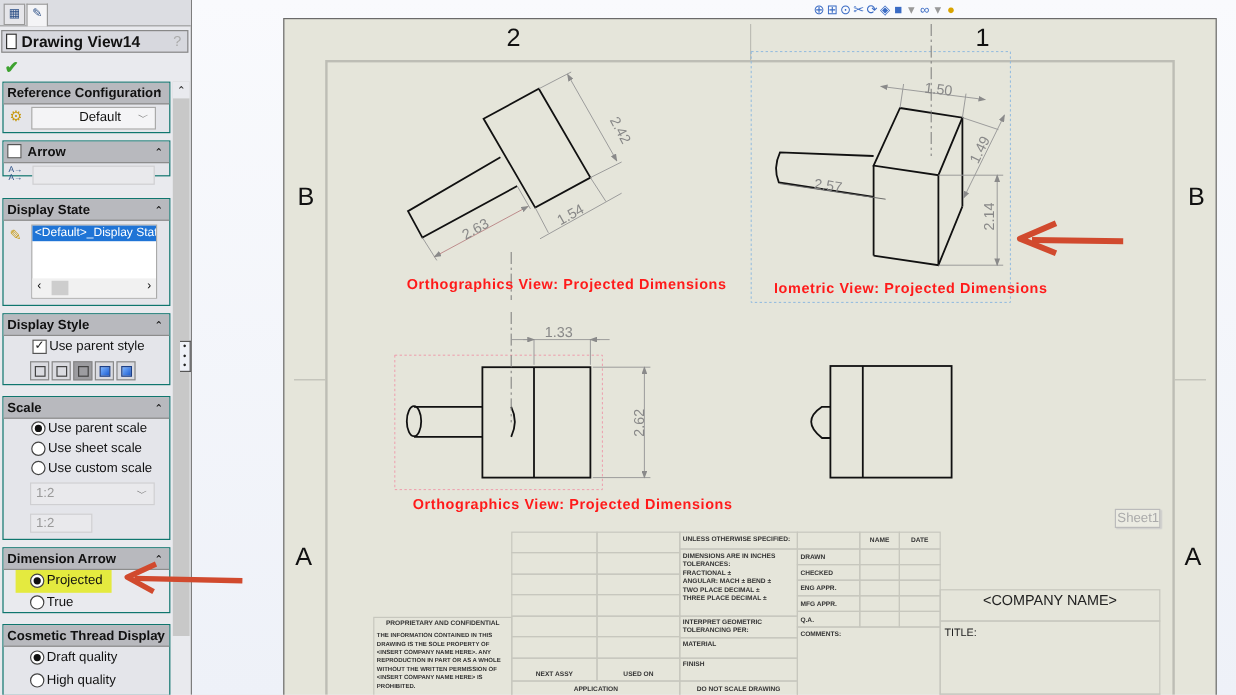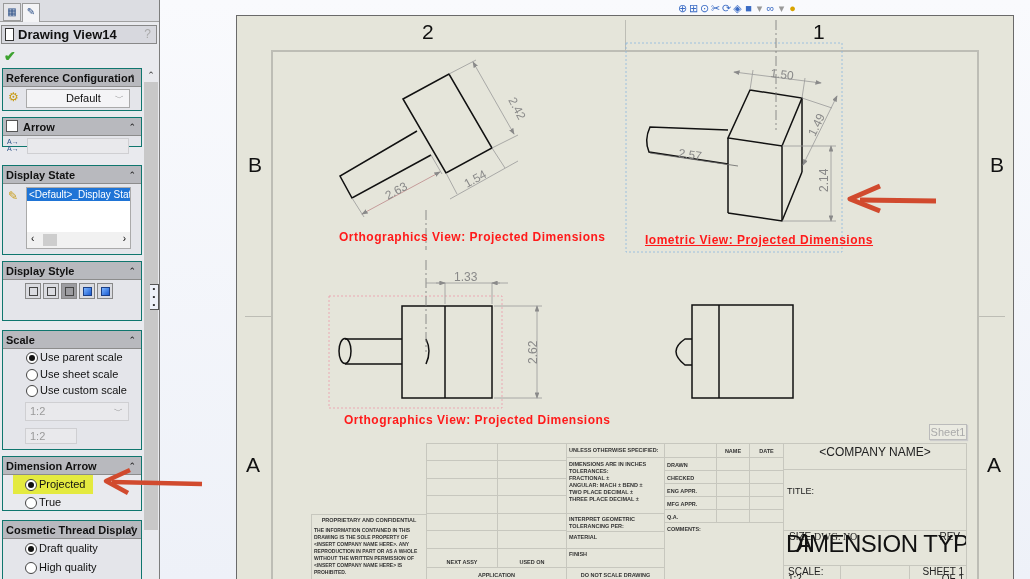--- a/index.html
+++ b/index.html
@@ -40,22 +40,22 @@
   #sheet { position: absolute; left: 236px; top: 15px; width: 778px; height: 570px; background: #e5e5da; border: 1px solid #6a6a6a; }
   .zone-line { position: absolute; background: #bdbdb5; }
   .zone-lbl { position: absolute; font-size: 21px; color: #111; font-family: "Liberation Sans", sans-serif; }
 
   svg text { font-family: "Liberation Sans", sans-serif; }
 
   .caption { position: absolute; color: #ff1a1a; font-weight: bold; font-size: 12px; letter-spacing: 0.5px; white-space: nowrap; }
 
   
   .tb { position: absolute; border: 1px solid #c7c7be; font-size: 5.5px; color: #333; font-weight: bold; overflow: hidden; line-height: 7px; }
-  .tb-big { font-size: 11px; font-weight: normal; color: #222; }
-  .sheet-tab { position: absolute; left: 929px; top: 424px; width: 38px; height: 16px; border: 1px solid #bbb; background: #ebebe2; color: #aaa; font-size: 11px; text-align: center; line-height: 14px; box-shadow: 1px 1px 1px #ccc; }
+  .tb-big { font-size: 11px; font-weight: normal; color: #222; margin-top: 48px; }
+  .sheet-tab { position: absolute; left: 929px; top: 424px; width: 38px; height: 16px; border: 1px solid #bbb; background: #ebebe2; color: #aaa; font-size: 11px; text-align: right; line-height: 14px; box-shadow: 1px 1px 1px #ccc; }
 
   .highlight { position: absolute; left: 13px; top: 473px; width: 80px; height: 21px; background: #e4ea3f; }
   .side-handle { position: absolute; left: 150px; top: 284px; width: 9px; height: 26px; background: #eef1f8; border: 1px solid #555; border-left: none; font-size: 8px; line-height: 8px; text-align: center; color:#222; }
 </style>
 </head>
 <body>
 
 <div id="pm">
   <div class="tabbar">
     <div class="tab" style="left:3px">▦</div>
@@ -101,20 +101,23 @@
       <div style="position:absolute;left:0;bottom:0;width:103px;height:16px;background:#f1f1f1;">
         <span style="position:absolute;left:4px;top:1px;font-size:10px;">‹</span>
         <span style="position:absolute;left:16px;top:2px;width:14px;height:12px;background:#cdcdcd;"></span>
         <span style="position:absolute;right:4px;top:1px;font-size:10px;">›</span>
       </div>
     </div>
   </div>
 
   <div class="group" style="top:261px;height:60px;">
     <div class="ghead"><span>Display Style</span><span class="coll">⌃</span></div>
+    <div class="row" style="padding-left:24px;height:18px;line-height:18px;">
+      <span class="check">✓</span><span>Use parent style</span>
+    </div>
     <div class="row" style="padding-left:22px;padding-top:3px;">
       <span class="stylebtn"><i></i></span><span class="stylebtn"><i></i></span><span class="stylebtn sel"><i></i></span><span class="stylebtn blue"><i></i></span><span class="stylebtn blue"><i></i></span>
     </div>
   </div>
 
   <div class="group" style="top:330px;height:120px;">
     <div class="ghead"><span>Scale</span><span class="coll">⌃</span></div>
     <div class="row" style="padding-left:23px;height:17px;line-height:17px;"><span class="radio on"></span><span>Use parent scale</span></div>
     <div class="row" style="padding-left:23px;height:16px;line-height:16px;"><span class="radio"></span><span>Use sheet scale</span></div>
     <div class="row" style="padding-left:23px;height:16px;line-height:16px;"><span class="radio"></span><span>Use custom scale</span></div>
@@ -250,21 +253,21 @@
     <path d="M692,339 L685,339 Q667,351 685,365 L692,365"></path>
   </g>
 
   <g stroke="#d14a2e" fill="none" stroke-width="4.5" stroke-linejoin="round">
     <line x1="202" y1="484" x2="112" y2="482"></line>
     <polyline points="130,470 106,481 128,493"></polyline>
   </g>
 </svg>
 
 <div class="caption" style="left:339px;top:230px;">Orthographics View: Projected Dimensions</div>
-<div class="caption" style="left:645px;top:233px;text-decoration:underline;">Iometric View: Projected Dimensions</div>
+<div class="caption" style="left:645px;top:233px;">Iometric View: Projected Dimensions</div>
 <div class="caption" style="left:344px;top:413px;">Orthographics View: Projected Dimensions</div>
 
 <div class="sheet-tab">Sheet1</div>
 
 <div>
 
   <div class="tb" style="left:426px;top:443px;width:72px;height:18px;"></div>
   <div class="tb" style="left:497px;top:443px;width:70px;height:18px;"></div>
   <div class="tb" style="left:426px;top:460px;width:72px;height:19px;"></div>
   <div class="tb" style="left:497px;top:460px;width:70px;height:19px;"></div>
@@ -313,21 +316,21 @@
   <div class="tb" style="left:749px;top:483px;width:35px;height:14px;"></div>
   <div class="tb" style="left:664px;top:496px;width:53px;height:14px;padding:4px 2px;">MFG APPR.</div>
   <div class="tb" style="left:716px;top:496px;width:34px;height:14px;"></div>
   <div class="tb" style="left:749px;top:496px;width:35px;height:14px;"></div>
   <div class="tb" style="left:664px;top:509px;width:53px;height:14px;padding:4px 2px;">Q.A.</div>
   <div class="tb" style="left:716px;top:509px;width:34px;height:14px;"></div>
   <div class="tb" style="left:749px;top:509px;width:35px;height:14px;"></div>
   <div class="tb" style="left:664px;top:522px;width:120px;height:59px;padding:3px 2px;">COMMENTS:</div>
 
   <div class="tb tb-big" style="left:783px;top:443px;width:184px;height:27px;text-align:center;padding-top:5px;font-size:12px;">&lt;COMPANY NAME&gt;</div>
-  <div class="tb tb-big" style="left:783px;top:469px;width:184px;height:62px;padding:18px 3px;font-size:9px;">TITLE:</div>
+  <div class="tb tb-big" style="left:783px;top:469px;width:184px;height:62px;padding:6px 3px;font-size:9px;">TITLE:</div>
   <div class="tb tb-big" style="left:783px;top:530px;width:184px;height:36px;">
     <span style="position:absolute;left:5px;top:2px;font-size:10px;">SIZE</span>
     <span style="position:absolute;left:30px;top:2px;font-size:10px;font-family:Liberation Serif, serif;">DWG. NO.</span>
     <span style="position:absolute;right:6px;top:2px;font-size:10px;">REV</span>
     <span style="position:absolute;left:12px;top:9px;font-size:25px;color:#111;">A</span>
     <span style="position:absolute;left:2px;top:9px;font-size:24px;letter-spacing:-0.5px;color:#111;white-space:nowrap;">DIMENSION TYPES</span>
   </div>
   <div class="tb tb-big" style="left:783px;top:565px;width:58px;height:16px;padding:2px 4px;font-size:10px;">SCALE: 1:2</div>
   <div class="tb tb-big" style="left:840px;top:565px;width:70px;height:16px;"></div>
   <div class="tb tb-big" style="left:909px;top:565px;width:58px;height:16px;padding:2px 2px;font-size:10px;text-align:right;">SHEET 1 OF 1</div>

